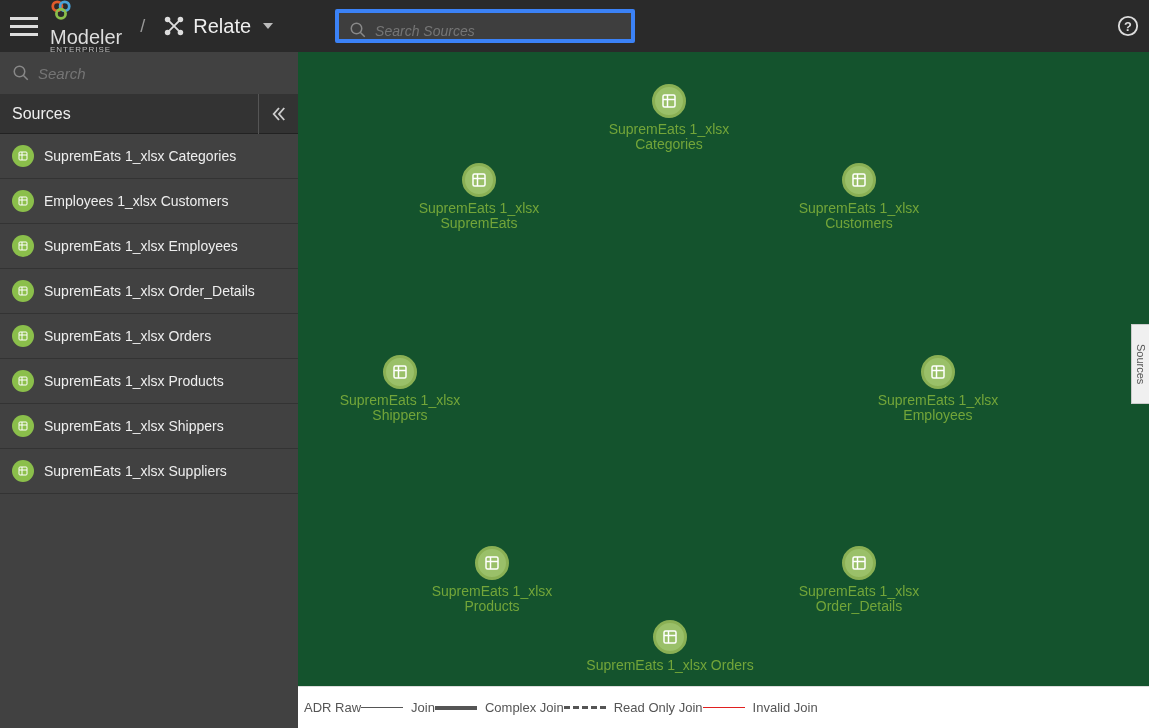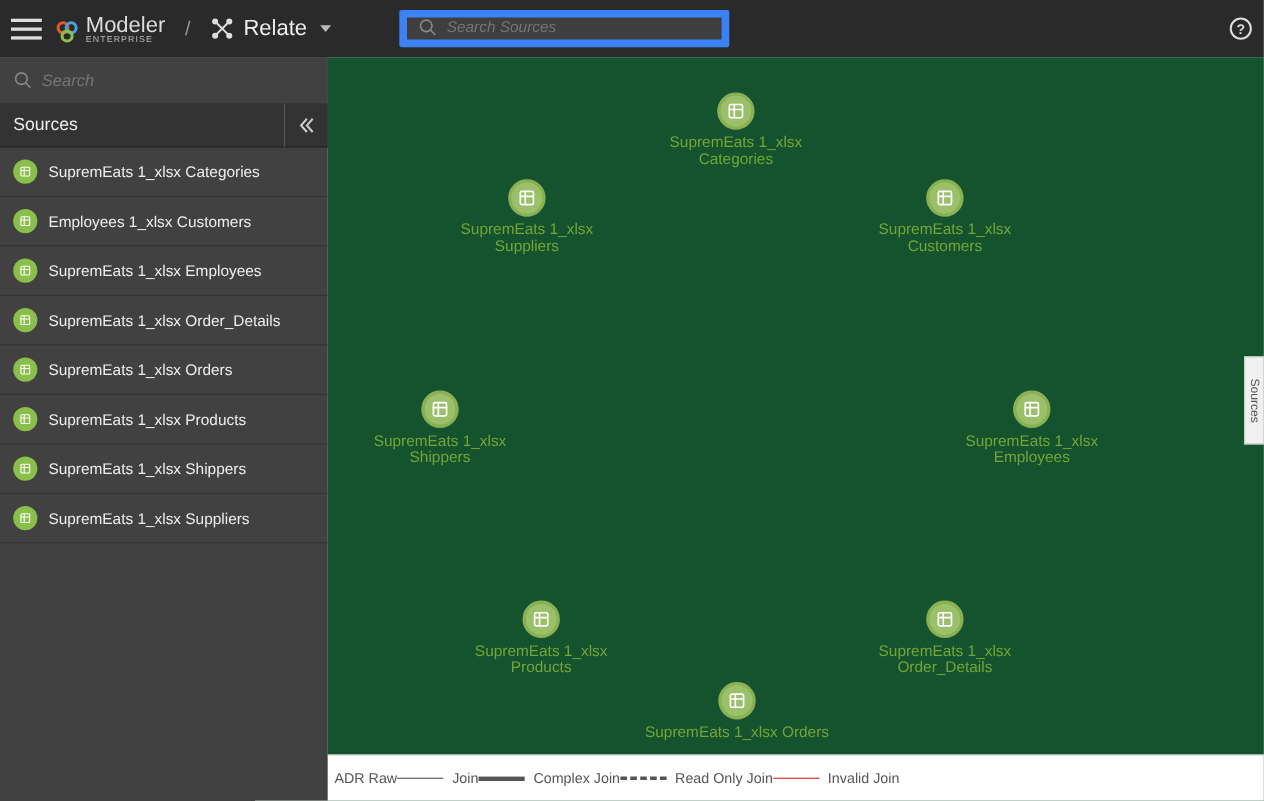--- a/index.html
+++ b/index.html
@@ -2,32 +2,32 @@
 <html><head>
 <meta charset="utf-8">
 <style>
   * { box-sizing: border-box; margin: 0; padding: 0; }
   body { font-family: Arial, Helvetica, sans-serif; width: 1149px; height: 728px; overflow: hidden; background: #fff; position: relative; }
 
   
   .topbar { height: 52px; background: #2a2a2a; display: flex; align-items: center; padding: 0 10px; gap: 12px; }
   .hamburger { width: 28px; height: 28px; display: flex; flex-direction: column; justify-content: center; gap: 5px; cursor: pointer; }
   .hamburger span { display: block; height: 3px; background: #ddd; }
-  .brand { display: flex; align-items: flex-end; gap: 6px; }
+  .brand { display: flex; align-items: flex-start; gap: 6px; flex-direction: column; }
   .brand-logo { width: 22px; height: 22px; }
   .brand-text { color: #ddd; font-size: 20px; line-height: 1; }
   .brand-sub { font-size: 8px; color: #bbb; letter-spacing: 1px; display: block; margin-top: -2px; }
   .brand-text-wrap { display: flex; flex-direction: column; }
   .divider { color: #999; font-size: 18px; margin: 0 6px; }
   .relate-icon { width: 22px; height: 22px; }
   .relate-label { color: #eee; font-size: 20px; }
   .dropdown-caret { width: 0; height: 0; border-left: 5px solid transparent; border-right: 5px solid transparent; border-top: 6px solid #bbb; margin-left: 4px; }
   .relate-group { display: flex; align-items: center; gap: 8px; cursor: pointer; }
 
-  .top-search { margin-left: 50px; background: #3e3e3e; border: 7px solid #3b82f6; height: 34px; width: 300px; display: flex; align-items: flex-start; padding: 0 10px; border-radius: 2px; }
+  .top-search { margin-left: 50px; background: #3e3e3e; border: 4px solid #3b82f6; height: 34px; width: 300px; display: flex; align-items: flex-end; padding: 0 10px; border-radius: 2px; }
   .search-icon { width: 18px; height: 18px; fill: #888; flex-shrink: 0; }
   .top-search input { background: transparent; border: none; outline: none; color: #ccc; font-size: 14px; margin-left: 8px; width: 100%; font-style: italic; }
 
   .spacer { flex: 1; }
   .help-icon { width: 22px; height: 22px; cursor: pointer; }
 
   
   .sidebar { position: absolute; top: 52px; left: 0; width: 298px; height: calc(728px - 52px); background: #414141; display: flex; flex-direction: column; }
   .side-search { height: 42px; background: #414141; display: flex; align-items: center; padding: 0 12px; }
   .side-search input { background: transparent; border: none; outline: none; color: #ccc; font-size: 15px; margin-left: 8px; width: 100%; font-style: italic; }
@@ -219,21 +219,21 @@
           <line x1="4" y1="10" x2="20" y2="10" stroke="#fff" stroke-width="2"></line>
           <line x1="10" y1="4" x2="10" y2="20" stroke="#fff" stroke-width="2"></line>
         </svg>
       </div><div class="node-label"><span>SupremEats 1_xlsx</span><br><span>Categories</span></div></div>
     <div class="node" style="left: 181px; top: 111px;"><div class="node-circle">
         <svg viewBox="0 0 24 24">
           <rect x="4" y="4" width="16" height="16" rx="2" fill="none" stroke="#fff" stroke-width="2"></rect>
           <line x1="4" y1="10" x2="20" y2="10" stroke="#fff" stroke-width="2"></line>
           <line x1="10" y1="4" x2="10" y2="20" stroke="#fff" stroke-width="2"></line>
         </svg>
-      </div><div class="node-label"><span>SupremEats 1_xlsx</span><br><span>Suppliers</span></div></div>
+      </div><div class="node-label"><span>SupremEats 1_xlsx</span><br><span>SupremEats</span></div></div>
     <div class="node" style="left: 561px; top: 111px;"><div class="node-circle">
         <svg viewBox="0 0 24 24">
           <rect x="4" y="4" width="16" height="16" rx="2" fill="none" stroke="#fff" stroke-width="2"></rect>
           <line x1="4" y1="10" x2="20" y2="10" stroke="#fff" stroke-width="2"></line>
           <line x1="10" y1="4" x2="10" y2="20" stroke="#fff" stroke-width="2"></line>
         </svg>
       </div><div class="node-label"><span>SupremEats 1_xlsx</span><br><span>Customers</span></div></div>
     <div class="node" style="left: 102px; top: 303px;"><div class="node-circle">
         <svg viewBox="0 0 24 24">
           <rect x="4" y="4" width="16" height="16" rx="2" fill="none" stroke="#fff" stroke-width="2"></rect>

